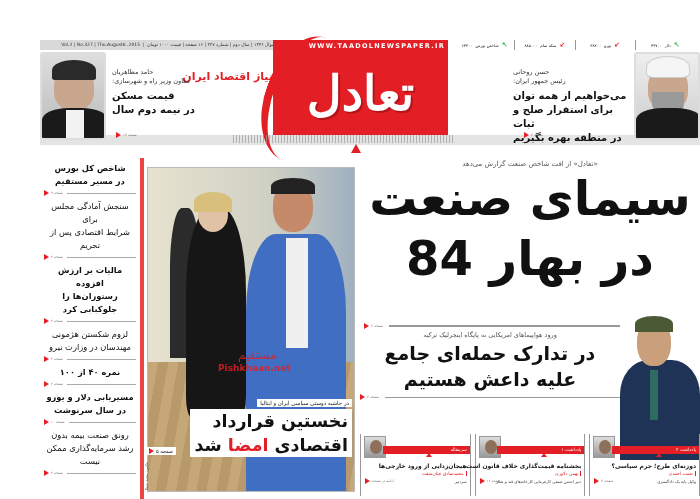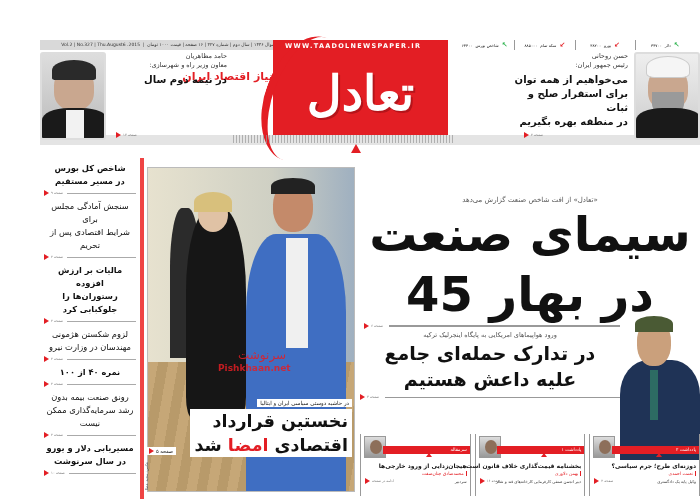--- a/index.html
+++ b/index.html
@@ -10,21 +10,21 @@
 
     
     .info-strip { position: absolute; left: 0; top: 0; width: 296px; height: 10px; background: #d9d9d9;
       font-size: 4.5px; line-height: 10px; color: #333; padding: 0 6px; direction: rtl; white-space: nowrap; overflow: hidden; }
     .info-strip .en { direction: ltr; unicode-bidi: embed; }
 
     
     .masthead { position: absolute; left: 193px; top: 0; width: 220px; height: 115px; }
     .masthead .red { position: absolute; left: 40px; top: 0; width: 175px; height: 95px; background: #e31e24; }
     .masthead .url { position: absolute; left: 52px; top: 1px; width: 160px; height: 10px; color: #fff;
-      font-size: 6.5px; letter-spacing: 1.3px; font-weight: bold; text-align: left; line-height: 10px; }
+      font-size: 6.5px; letter-spacing: 1.3px; font-weight: bold; text-align: right; line-height: 10px; }
     .masthead .logo { position: absolute; left: 40px; top: 8px; width: 175px; height: 90px; color: #fff;
       font-family: "DejaVu Serif", serif; font-size: 48px; font-weight: bold; line-height: 90px; text-align: center;
       direction: rtl; text-shadow: 2px 2px 0 #b5141a; }
     .masthead .swoosh { position: absolute; left: 32px; top: -6px; width: 80px; height: 130px;
       border-left: 8px solid #e31e24; border-radius: 50% 0 0 50%; transform: rotate(20deg); }
     .masthead .tagline { position: absolute; left: 0; top: 30px; width: 40px; color: #e31e24;
       font-size: 11px; font-weight: bold; direction: rtl; text-align: right; white-space: nowrap; }
     .masthead .ruler { position: absolute; left: 0; top: 95px; width: 220px; height: 8px;
       background: repeating-linear-gradient(90deg, #999 0 1px, transparent 1px 3px); opacity: .7; }
     .masthead .tri { position: absolute; left: 118px; top: 104px; width: 0; height: 0;
@@ -36,21 +36,21 @@
       align-items: center; gap: 0; font-size: 4px; }
     .ticker .tk { flex: 1; display: flex; align-items: center; justify-content: center; gap: 3px; height: 10px;
       border-left: 1px solid #999; direction: rtl; }
     .ticker .tk:last-child { border-left: none; }
     .arr-up { color: #2bb24c; font-size: 7px; font-weight: bold; }
     .arr-down { color: #e31e24; font-size: 7px; font-weight: bold; }
 
     
     .topbox { position: absolute; top: 12px; height: 88px; direction: rtl; }
     .topbox .photo { position: absolute; top: 0; width: 66px; height: 88px; border: 2px solid #ddd; border-radius: 3px; overflow: hidden; }
-    .topbox .txt { position: absolute; top: 0; width: 115px; text-align: right; }
+    .topbox .txt { position: absolute; top: 16px; width: 115px; text-align: left; }
     .topbox .kicker { font-size: 6.5px; color: #333; line-height: 9px; }
     .topbox .head { font-size: 10px; font-weight: bold; line-height: 14px; margin-top: 3px; }
     .pgref { display: inline-flex; align-items: center; gap: 2px; font-size: 3.5px; color: #777; direction: rtl; }
     .pgref .play { width: 0; height: 0; border-top: 3px solid transparent; border-bottom: 3px solid transparent; border-left: 5px solid #e31e24; }
 
     .tb-left { left: 0; width: 190px; }
     .tb-left .photo { left: 0; background: linear-gradient(#ddd, #bbb); }
     .tb-left .txt { left: 72px; }
     .tb-right { right: 0; width: 180px; }
     .tb-right .photo { right: 0; background: linear-gradient(#eee, #ccc); }
@@ -88,21 +88,21 @@
     .photo-main .watermark-fa { position: absolute; left: 90px; top: 180px; color: #e31e24; font-size: 12px; opacity: .85; direction: rtl; }
 
     .photo-caption { position: absolute; left: 150px; top: 350px; width: 162px; direction: rtl; text-align: right; }
     .photo-caption .kick { display: inline-block; background: #fff; font-size: 5.5px; padding: 1px 3px; }
     .photo-caption .h { background: #fff; font-size: 17.5px; font-weight: bold; line-height: 24px; padding: 0 4px; }
     .photo-caption .h .red { color: #e31e24; }
     .photo-caption .pg { position: absolute; left: -44px; bottom: 2px; background: #fff; font-size: 5px; padding: 1px 3px; display: flex; align-items: center; gap: 2px; }
     .photo-side-credit { position: absolute; left: 104px; top: 380px; width: 7px; height: 70px; font-size: 4px; writing-mode: vertical-rl; transform: rotate(180deg); color: #555; }
 
     
-    .lead { position: absolute; left: 320px; top: 120px; width: 340px; direction: rtl; text-align: center; margin-top: 36px; }
+    .lead { position: absolute; left: 320px; top: 120px; width: 340px; direction: rtl; text-align: center; }
     .lead .kick { font-size: 7px; color: #555; }
     .lead .h1 { font-size: 48px; font-weight: bold; line-height: 60px; font-family: "DejaVu Sans", sans-serif; letter-spacing: -1px; }
 
     .second { position: absolute; left: 320px; top: 282px; width: 260px; direction: rtl; text-align: center; }
     .second .kick { font-size: 6.5px; color: #555; line-height: 10px; }
     .second .h2 { font-size: 19px; font-weight: bold; line-height: 26px; }
     .second .pgline { display: flex; align-items: center; gap: 6px; direction: rtl; margin-top: 2px; }
     .second .pgline .line { flex: 1; height: 1px; background: #999; }
 
     .davutoglu { position: absolute; left: 575px; top: 270px; width: 85px; height: 150px; overflow: hidden; }
@@ -173,20 +173,21 @@
     <div class="photo">
       <div class="face"></div>
         <div class="hair"></div>
         <div class="suit"></div>
         <div class="shirt"></div>
     </div>
     <div class="txt">
       <div class="kicker">حامد مظاهریان</div>
       <div class="kicker">معاون وزیر راه و شهرسازی:</div>
       <div class="head">
+        <div>قیمت مسکن</div>
         <div>در نیمه دوم سال</div>
       </div>
     </div>
     <div class="pgref" style="position:absolute;left:76px;top:80px;">
       <span>صفحه ۱۳</span>
       <span class="play"></span>
     </div>
   </div>
 
   <div class="topbox tb-right">
@@ -260,73 +261,73 @@
       <div class="t">نمره ۴۰ از ۱۰۰</div>
       <div class="foot">
           <span class="line"></span>
           <span class="pgref">
             <span>صفحه ۲</span>
             <span class="play"></span>
           </span>
         </div>
     </div>
     <div class="lc-item">
+      <div class="t">مسیریابی دلار و یورو</div>
+      <div class="t">در سال سرنوشت</div>
+      <div class="foot">
+          <span class="line"></span>
+          <span class="pgref">
+            <span>صفحه ۱۰</span>
+            <span class="play"></span>
+          </span>
+        </div>
+    </div>
+    <div class="lc-item">
       <div class="t light">رونق صنعت بیمه بدون</div>
       <div class="t light">رشد سرمایه‌گذاری ممکن نیست</div>
       <div class="foot">
           <span class="line"></span>
           <span class="pgref">
             <span>صفحه ۲</span>
-            <span class="play"></span>
-          </span>
-        </div>
-    </div>
-    <div class="lc-item">
-      <div class="t">مسیریابی دلار و یورو</div>
-      <div class="t">در سال سرنوشت</div>
-      <div class="foot">
-          <span class="line"></span>
-          <span class="pgref">
-            <span>صفحه ۱۰</span>
             <span class="play"></span>
           </span>
         </div>
     </div>
   </div>
 
   <div class="photo-main">
     <div class="wall"></div>
     <div class="floor"></div>
     <div class="bg-man"></div>
     <div class="woman"></div>
     <div class="woman-face"></div>
     <div class="woman-hair"></div>
     <div class="man"></div>
     <div class="man-shirt"></div>
     <div class="man-face"></div>
     <div class="man-hair"></div>
-    <div class="watermark-fa">سرنوشت</div>
+    <div class="watermark-fa">مستقیم</div>
     <div class="watermark">Pishkhaan.net</div>
   </div>
   <div class="photo-side-credit">عکس: مجید عطا</div>
 
   <div class="photo-caption">
     <span class="kick">در حاشیه دوستی سیاسی ایران و ایتالیا</span>
     <div class="h">نخستین قرارداد</div>
     <div class="h"><span>اقتصادی </span><span class="red">امضا</span><span> شد</span></div>
     <div class="pg">
       <span>صفحه ۵</span>
       <span class="play" style="width:0;height:0;border-top:3px solid transparent;border-bottom:3px solid transparent;border-left:5px solid #e31e24;"></span>
     </div>
   </div>
 
   <div class="lead">
     <div class="kick">«تعادل» از افت شاخص صنعت گزارش می‌دهد</div>
     <div class="h1">سیمای صنعت</div>
-    <div class="h1">در بهار 45</div>
+    <div class="h1">در بهار 84</div>
   </div>
   <div style="position:absolute;left:324px;top:283px;width:256px;display:flex;align-items:center;gap:6px;direction:rtl;">
     <span style="flex:1;height:2px;background:#999;"></span>
     <span class="pgref">
         <span>صفحه ۶</span>
         <span class="play"></span>
       </span>
   </div>
 
   <div class="second" style="top:290px;">

